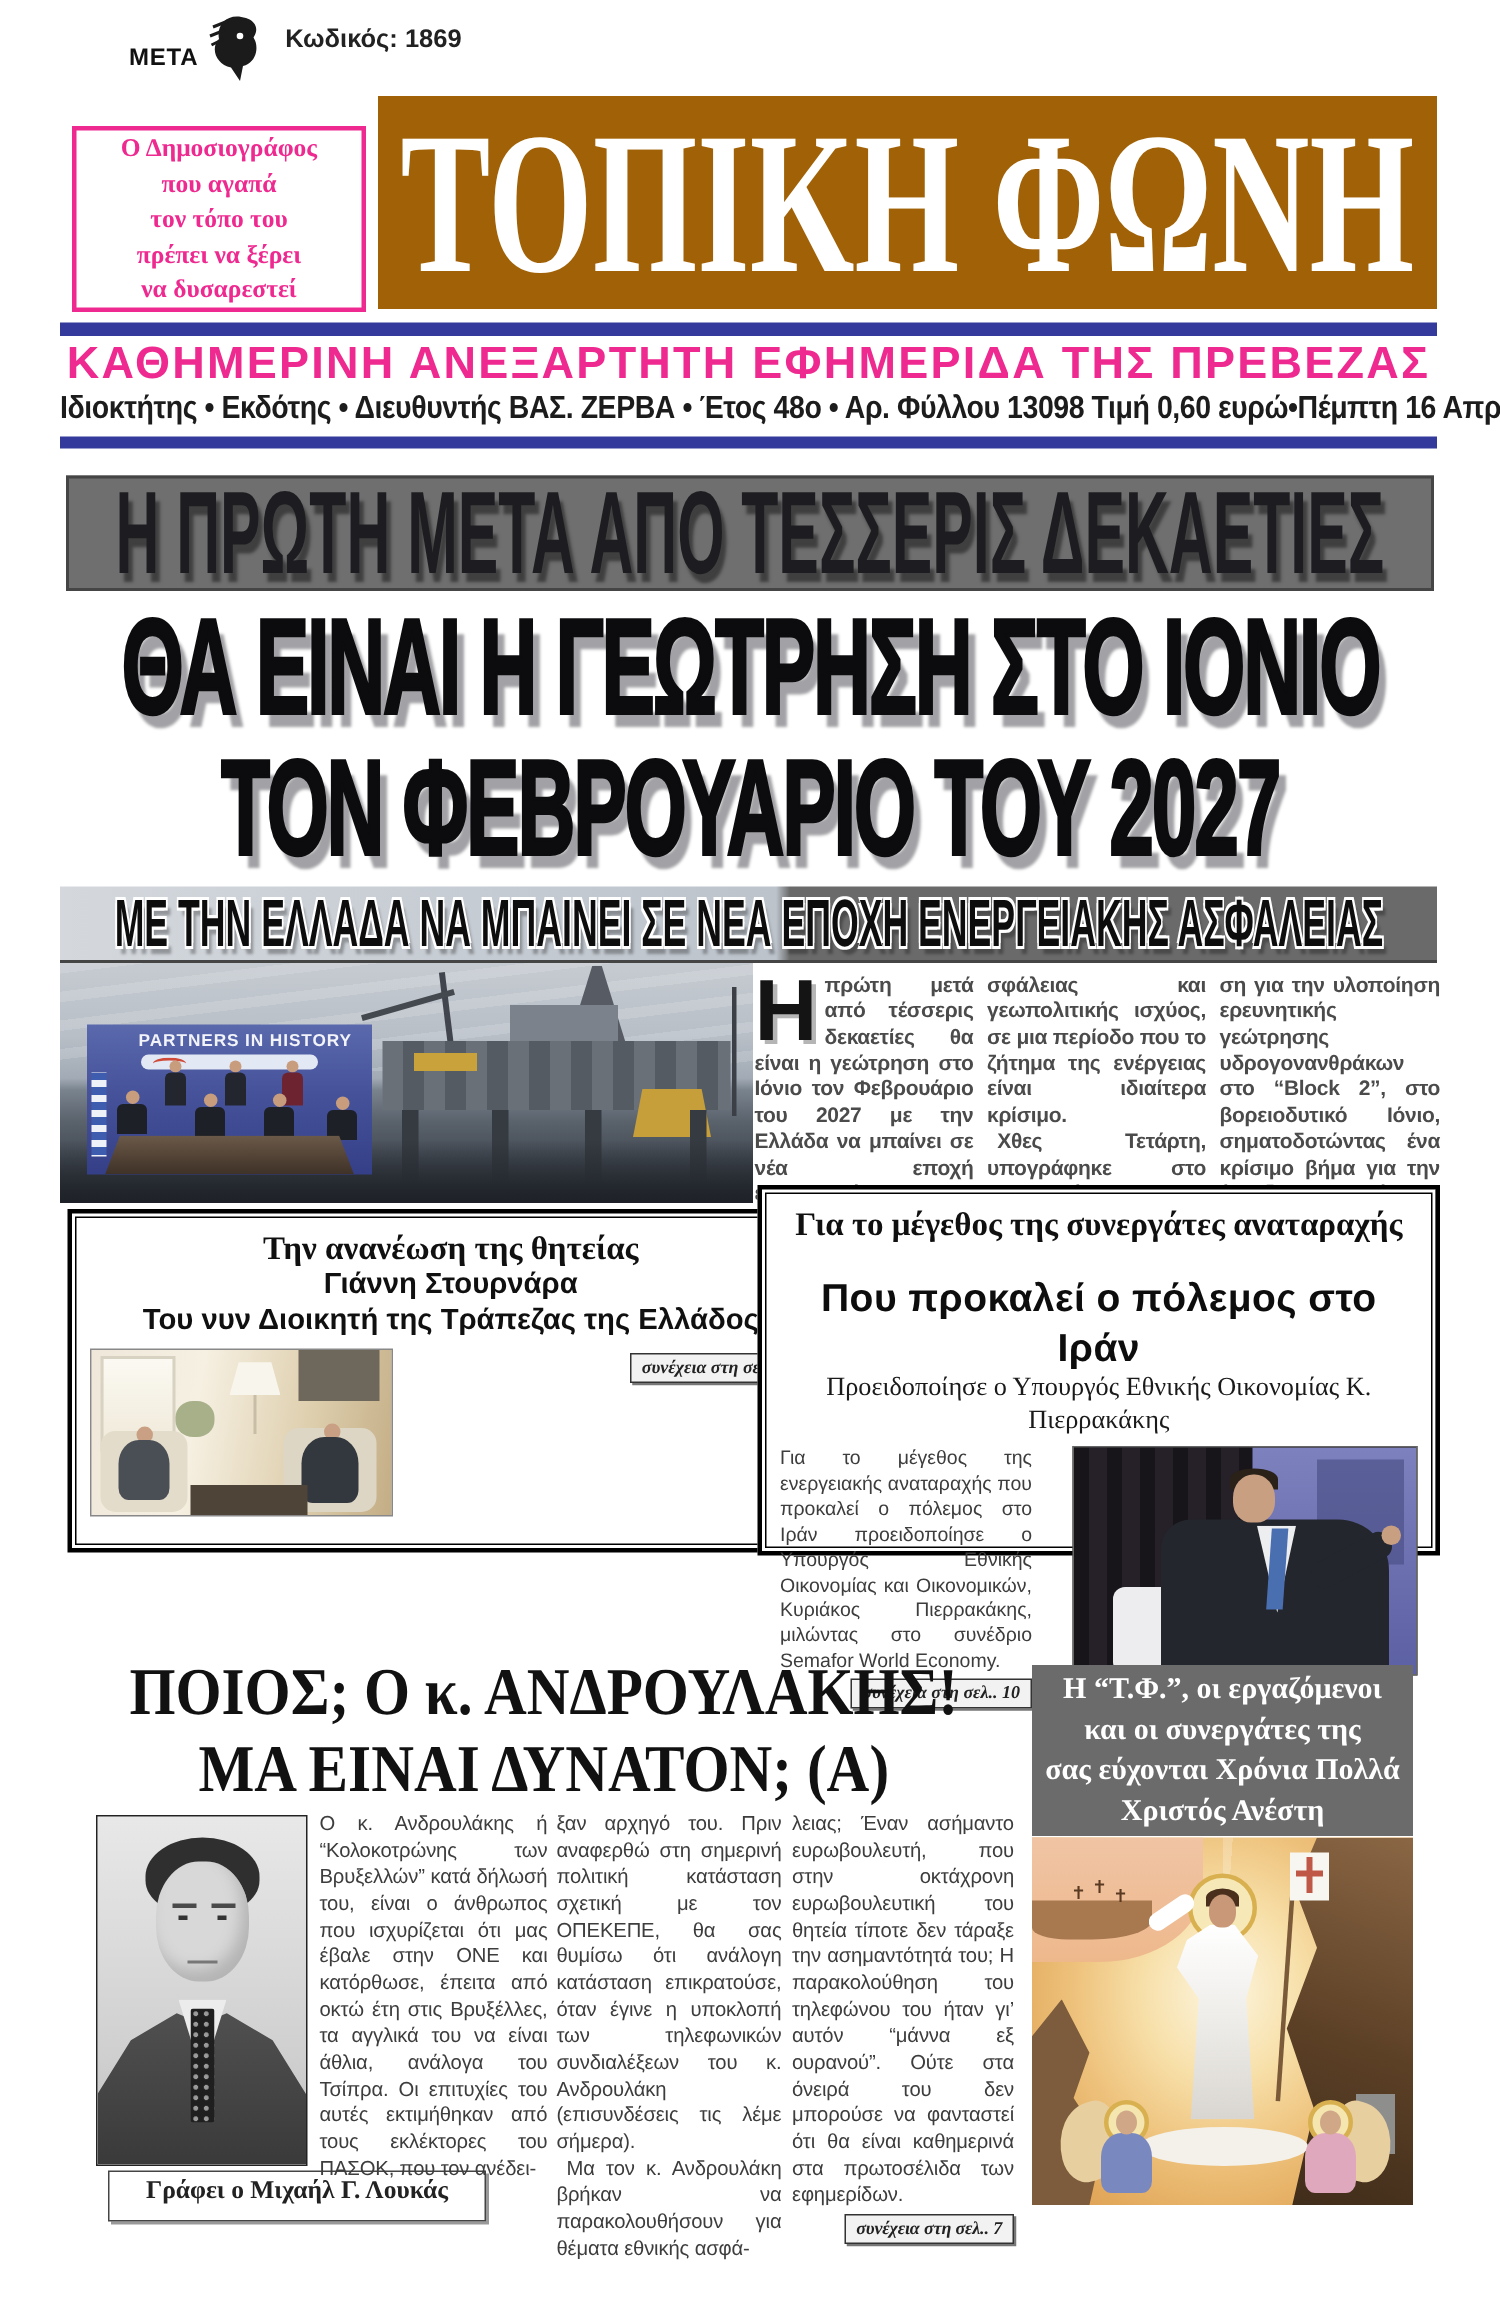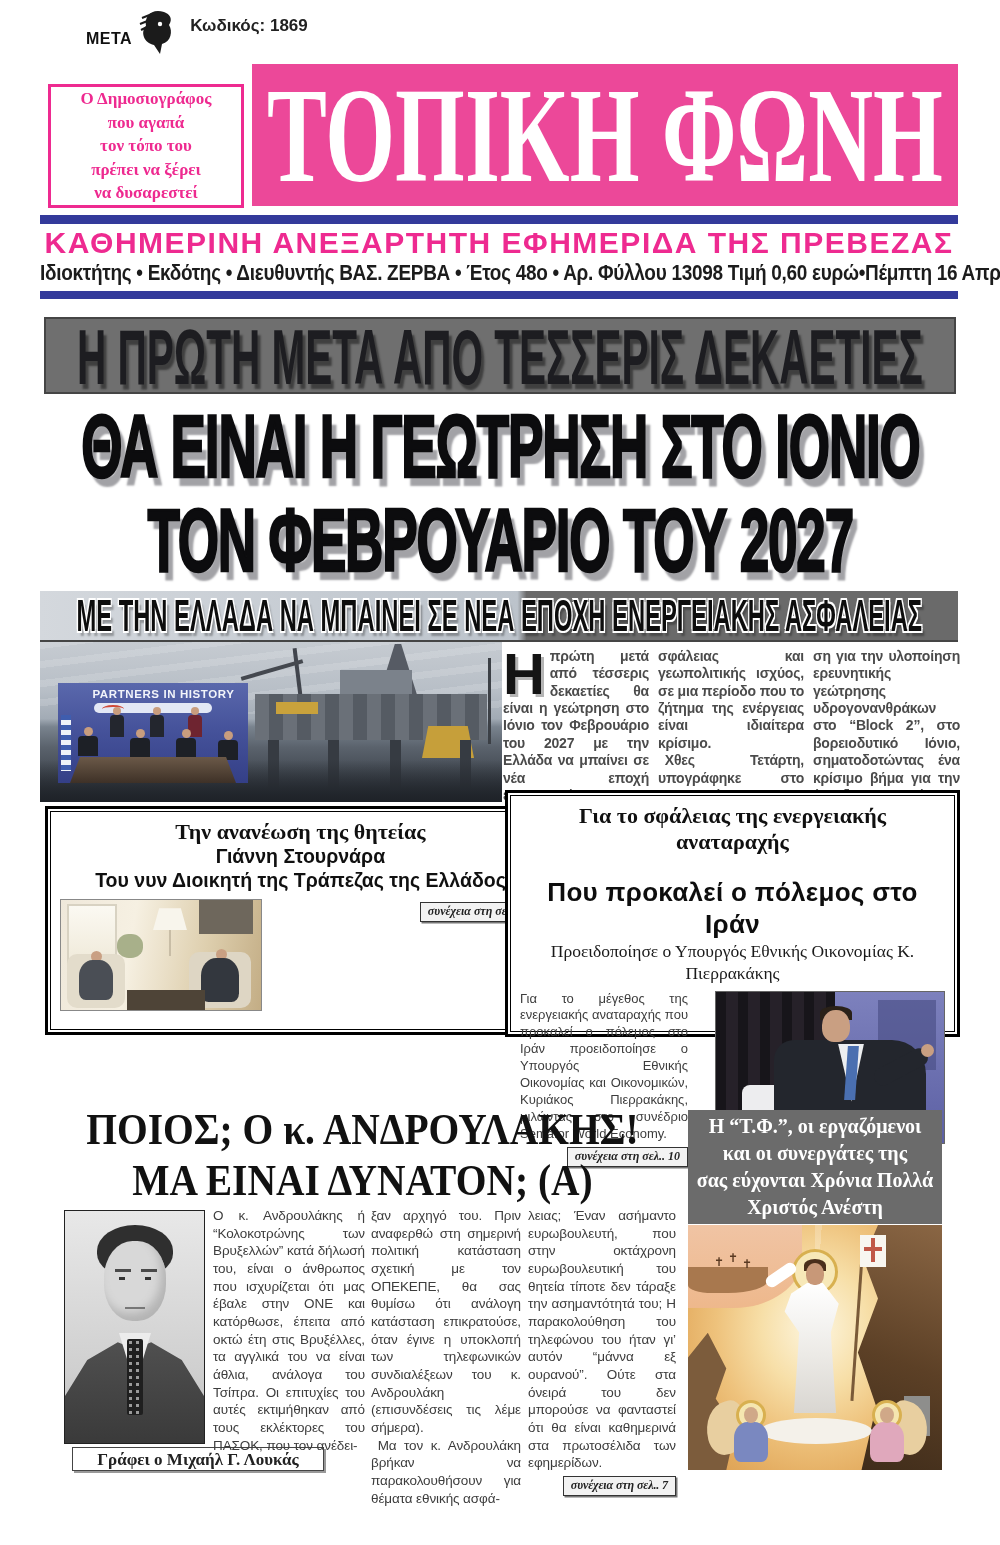--- a/index.html
+++ b/index.html
@@ -12,21 +12,21 @@
   .elta-text{font:700 16px "Liberation Sans",sans-serif;color:#111;margin-top:22px;letter-spacing:.5px;}
   .elta-svg{margin:0 14px 0 4px;}
   .postal-code{font:700 17px "Liberation Sans",sans-serif;color:#222;margin-top:8px;}
 
   
   .motto-box{position:absolute;left:48px;top:84px;width:190px;height:118px;
      border:3px solid #ee2a90;display:flex;align-items:center;justify-content:center;}
   .motto{font:700 17px/1.38 "Liberation Serif",serif;color:#ee2a90;text-align:center;}
 
   
-  .masthead{position:absolute;left:252px;top:64px;width:706px;height:142px;background:#ec4899;
+  .masthead{position:absolute;left:252px;top:64px;width:706px;height:142px;background:#a16207;
      display:flex;align-items:center;justify-content:center;overflow:hidden;}
   .masthead-title{display:inline-block;font:700 132px "Liberation Serif",serif;color:#fff;
      transform:scale(.68,1.02);white-space:nowrap;letter-spacing:0;}
   .rule{position:absolute;left:40px;width:918px;background:#333a9b;}
   .rule-a{top:215px;height:9px;}
   .rule-b{top:291px;height:8px;}
   .subtitle{position:absolute;left:40px;top:226px;width:918px;text-align:center;
      font:700 30px "Liberation Sans",sans-serif;color:#ee2a90;letter-spacing:1.5px;}
   .publisher{position:absolute;left:40px;top:262px;width:918px;text-align:center;}
   .publisher span{display:inline-block;font:700 19px "Liberation Sans",sans-serif;color:#1c1c1c;
@@ -154,21 +154,21 @@
   .po-brow{position:absolute;width:16px;height:3px;background:#4a4a4a;top:58px;}
   .po-eye{position:absolute;width:6px;height:3px;background:#333;top:66px;}
   .po-mouth{position:absolute;left:60px;top:96px;width:20px;height:2px;background:#777;}
   .po-shoulders{position:absolute;left:0;bottom:0;width:100%;height:112px;background:linear-gradient(#525252,#3a3a3a);
      clip-path:polygon(0 100%,0 58%,16% 26%,38% 10%,50% 16%,62% 10%,84% 26%,100% 58%,100% 100%);}
   .po-shirt{position:absolute;left:54px;top:122px;width:32px;height:52px;background:#ececec;clip-path:polygon(0 0,100% 0,50% 100%);}
   .po-tie{position:absolute;left:62px;top:128px;width:16px;height:76px;background:#1f1f1f;border-radius:2px;
      background-image:radial-gradient(#9a9a9a 1.6px,transparent 1.7px);background-size:7px 7px;}
   .andro-caption{position:absolute;left:72px;top:1447px;width:252px;box-sizing:border-box;
      border:1.5px solid #444;box-shadow:2px 2px 0 #999;background:#fff;text-align:center;
-     font:700 17px/1.25 "Liberation Serif",serif;color:#222;padding:1px 0 0;}
+     font:700 17px/1.25 "Liberation Serif",serif;color:#222;padding:1px 0 10px;}
 
   
   .easter-header{position:absolute;left:688px;top:1110px;width:254px;height:114px;background:#6b6b6b;
      display:flex;align-items:center;justify-content:center;text-align:center;
      font:700 20px/1.35 "Liberation Serif",serif;color:#fff;}
   .easter-icon{position:absolute;left:688px;top:1225px;width:254px;height:245px;overflow:hidden;
      background:radial-gradient(ellipse at 50% 42%,#fdf6e0 0%,#f7dfa8 30%,#eec27c 55%,#e2a95c 80%,#d99a4e 100%);}
   .ei-rays{position:absolute;inset:0;opacity:.5;
      background:conic-gradient(from 0deg at 50% 40%,rgba(255,255,255,.45) 0 4deg,transparent 4deg 14deg);}
   .ei-sky{position:absolute;left:0;top:0;width:45%;height:34%;background:linear-gradient(180deg,#f0c4a4,#eeb88c);border-radius:0 0 60% 0;}
@@ -331,21 +331,21 @@
         <div class="sp-man2"></div>
         <div class="sp-table"></div>
       </div>
       <div class="box-body">
         <div class="box-cont"><span class="cont-box">συνέχεια στη σελ.. 10</span></div>
       </div>
     </div>
   </div>
 
   <div class="box pier-box">
-    <div class="bh-serif">Για το σφάλειας της ενεργειακής αναταραχής</div>
+    <div class="bh-serif">Για το μέγεθος της συνεργάτες αναταραχής</div>
     <div class="bh-sans-big">Που προκαλεί ο πόλεμος στο Ιράν</div>
     <div class="bh-serif-sub">Προειδοποίησε ο Υπουργός Εθνικής Οικονομίας Κ. Πιερρακάκης</div>
     <div class="pier-row">
       <div class="pier-left">
         <div class="box-body">Για το μέγεθος της ενεργειακής αναταραχής που προκαλεί ο πόλεμος στο Ιράν προειδοποίησε ο Υπουργός Εθνικής Οικονομίας και Οικονομικών, Κυριάκος Πιερρακάκης, μιλώντας στο συνέδριο Semafor World Economy.</div>
         <div class="box-cont"><span class="cont-box">συνέχεια στη σελ.. 10</span></div>
       </div>
       <div class="pierrakakis-photo">
         <div class="pp-curtain"></div>
         <div class="pp-panel"></div>

